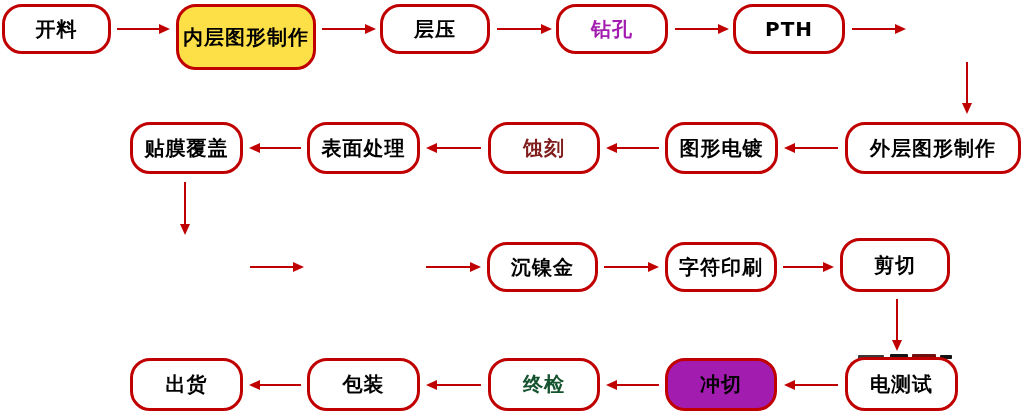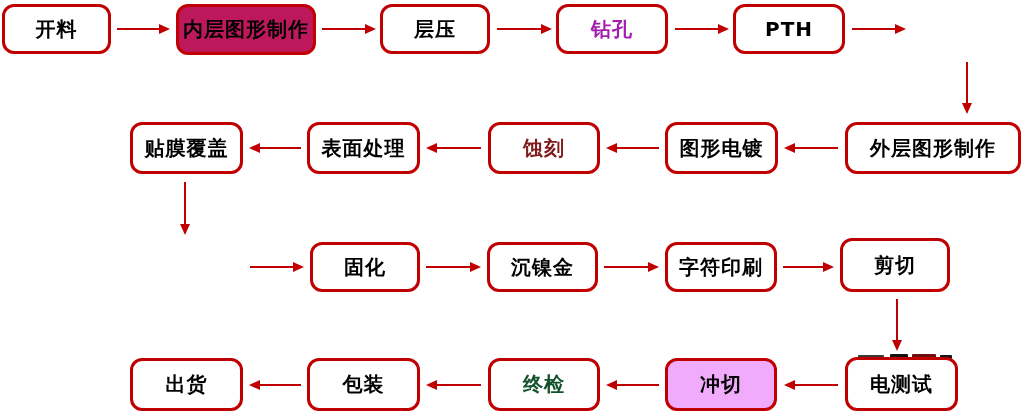--- a/index.html
+++ b/index.html
@@ -9,21 +9,21 @@
     height: 413px;
     background: #ffffff;
     overflow: hidden;
     font-family: "DejaVu Sans", "Liberation Sans", sans-serif;
   }
   .node {
     position: absolute;
     box-sizing: border-box;
     background: #ffffff;
     border: 3px solid #c00000;
-    border-radius: 12px;
+    border-radius: 20px;
     display: flex;
     align-items: center;
     justify-content: center;
   }
   .node .label {
     color: #000000;
     font-weight: bold;
     font-size: 20px;
     letter-spacing: 1px;
     white-space: nowrap;
@@ -41,21 +41,21 @@
   <div>
     <div class="smudge-dash" style="left:850px; top:361px; width:96px; height:4px; background:#c9c9c9; opacity:.55;"></div>
     <div class="smudge-dash" style="left:858px; top:355px; width:26px; height:4px; background:#3a3a3a;"></div>
     <div class="smudge-dash" style="left:890px; top:354px; width:18px; height:5px; background:#141414;"></div>
     <div class="smudge-dash" style="left:912px; top:354px; width:24px; height:5px; background:#6e1010;"></div>
     <div class="smudge-dash" style="left:940px; top:355px; width:12px; height:4px; background:#141414;"></div>
   </div>
 <div class="node" style="left: 2px; top: 4px; width: 109px; height: 50px; border-color: rgb(192, 0, 0); background: rgb(255, 255, 255);">
       <span class="label" style="color: rgb(0, 0, 0);">开料</span>
     </div>
-    <div class="node" style="left: 176px; top: 4px; width: 140px; height: 51px; border-color: rgb(192, 0, 0); background: #be185d;">
+    <div class="node" style="left: 176px; top: 4px; width: 140px; height: 66px; border-color: rgb(192, 0, 0); background: #fde047;">
       <span class="label" style="color: rgb(0, 0, 0);">内层图形制作</span>
     </div>
     <div class="node" style="left: 380px; top: 4px; width: 110px; height: 50px; border-color: rgb(192, 0, 0); background: rgb(255, 255, 255);">
       <span class="label" style="color: rgb(0, 0, 0);">层压</span>
     </div>
     <div class="node" style="left: 556px; top: 4px; width: 112px; height: 50px; border-color: rgb(192, 0, 0); background: rgb(255, 255, 255);">
       <span class="label" style="color: #a21caf;">钻孔</span>
     </div>
     <div class="node" style="left: 733px; top: 4px; width: 112px; height: 50px; border-color: rgb(192, 0, 0); background: rgb(255, 255, 255);">
       <span class="label" style="color: rgb(0, 0, 0);">PTH</span>
@@ -68,36 +68,33 @@
     </div>
     <div class="node" style="left: 488px; top: 122px; width: 112px; height: 52px; border-color: rgb(192, 0, 0); background: rgb(255, 255, 255);">
       <span class="label" style="color: #7f1d1d;">蚀刻</span>
     </div>
     <div class="node" style="left: 307px; top: 122px; width: 113px; height: 52px; border-color: rgb(192, 0, 0); background: rgb(255, 255, 255);">
       <span class="label" style="color: rgb(0, 0, 0);">表面处理</span>
     </div>
     <div class="node" style="left: 130px; top: 122px; width: 113px; height: 52px; border-color: rgb(192, 0, 0); background: rgb(255, 255, 255);">
       <span class="label" style="color: rgb(0, 0, 0);">贴膜覆盖</span>
     </div>
-    <div class="node" style="left: 310px; top: 242px; width: 110px; height: 50px; border-color: rgb(192, 0, 0); background: rgb(255, 255, 255);">
-      <span class="label" style="color: rgb(0, 0, 0);">固化</span>
-    </div>
     <div class="node" style="left: 487px; top: 242px; width: 111px; height: 50px; border-color: rgb(192, 0, 0); background: rgb(255, 255, 255);">
       <span class="label" style="color: rgb(0, 0, 0);">沉镍金</span>
     </div>
     <div class="node" style="left: 665px; top: 242px; width: 112px; height: 50px; border-color: rgb(192, 0, 0); background: rgb(255, 255, 255);">
       <span class="label" style="color: rgb(0, 0, 0);">字符印刷</span>
     </div>
     <div class="node" style="left: 840px; top: 238px; width: 110px; height: 54px; border-color: rgb(192, 0, 0); background: rgb(255, 255, 255);">
       <span class="label" style="color: rgb(0, 0, 0);">剪切</span>
     </div>
     <div class="node" style="left: 845px; top: 357px; width: 113px; height: 54px; border-color: rgb(192, 0, 0); background: rgb(255, 255, 255);">
       <span class="label" style="color: rgb(0, 0, 0);">电测试</span>
     </div>
-    <div class="node" style="left: 665px; top: 358px; width: 112px; height: 53px; border-color: rgb(192, 0, 0); background: #f0abfc;">
+    <div class="node" style="left: 665px; top: 358px; width: 112px; height: 53px; border-color: rgb(192, 0, 0); background: #a21caf;">
       <span class="label" style="color: rgb(0, 0, 0);">冲切</span>
     </div>
     <div class="node" style="left: 488px; top: 358px; width: 112px; height: 53px; border-color: rgb(192, 0, 0); background: rgb(255, 255, 255);">
       <span class="label" style="color: #14532d;">终检</span>
     </div>
     <div class="node" style="left: 307px; top: 358px; width: 113px; height: 53px; border-color: rgb(192, 0, 0); background: rgb(255, 255, 255);">
       <span class="label" style="color: rgb(0, 0, 0);">包装</span>
     </div>
     <div class="node" style="left: 130px; top: 358px; width: 113px; height: 53px; border-color: rgb(192, 0, 0); background: rgb(255, 255, 255);">
       <span class="label" style="color: rgb(0, 0, 0);">出货</span>

